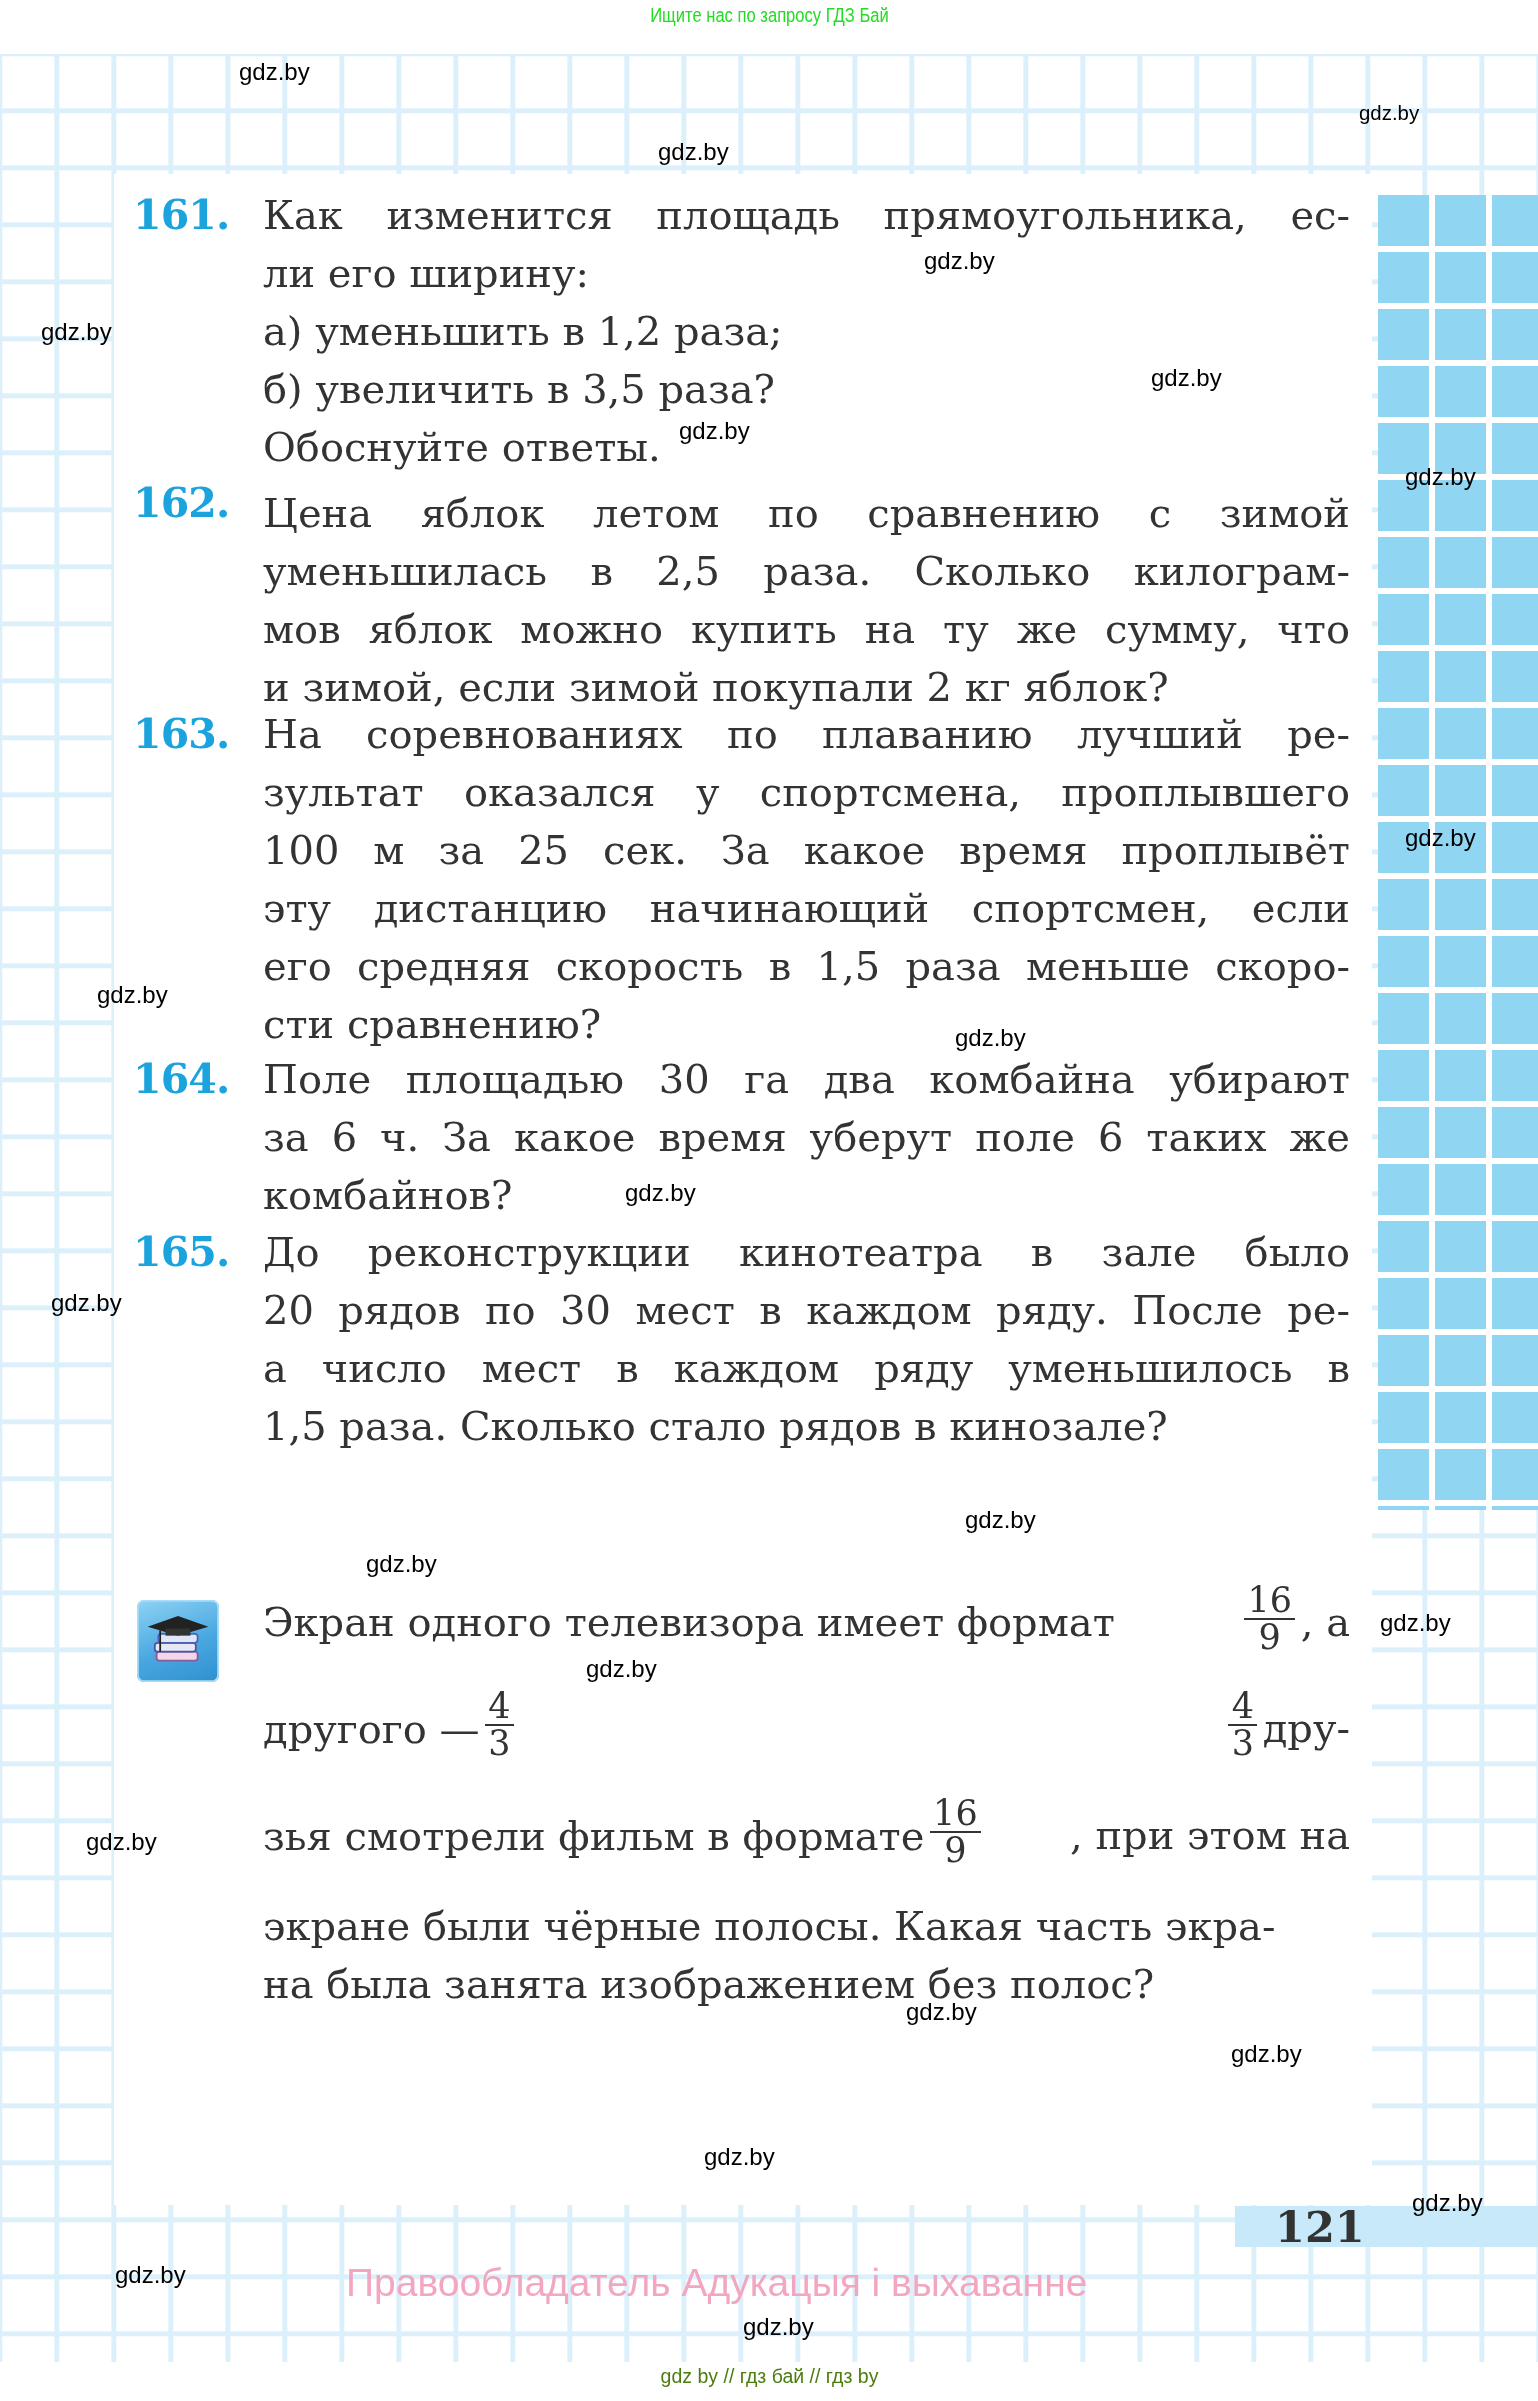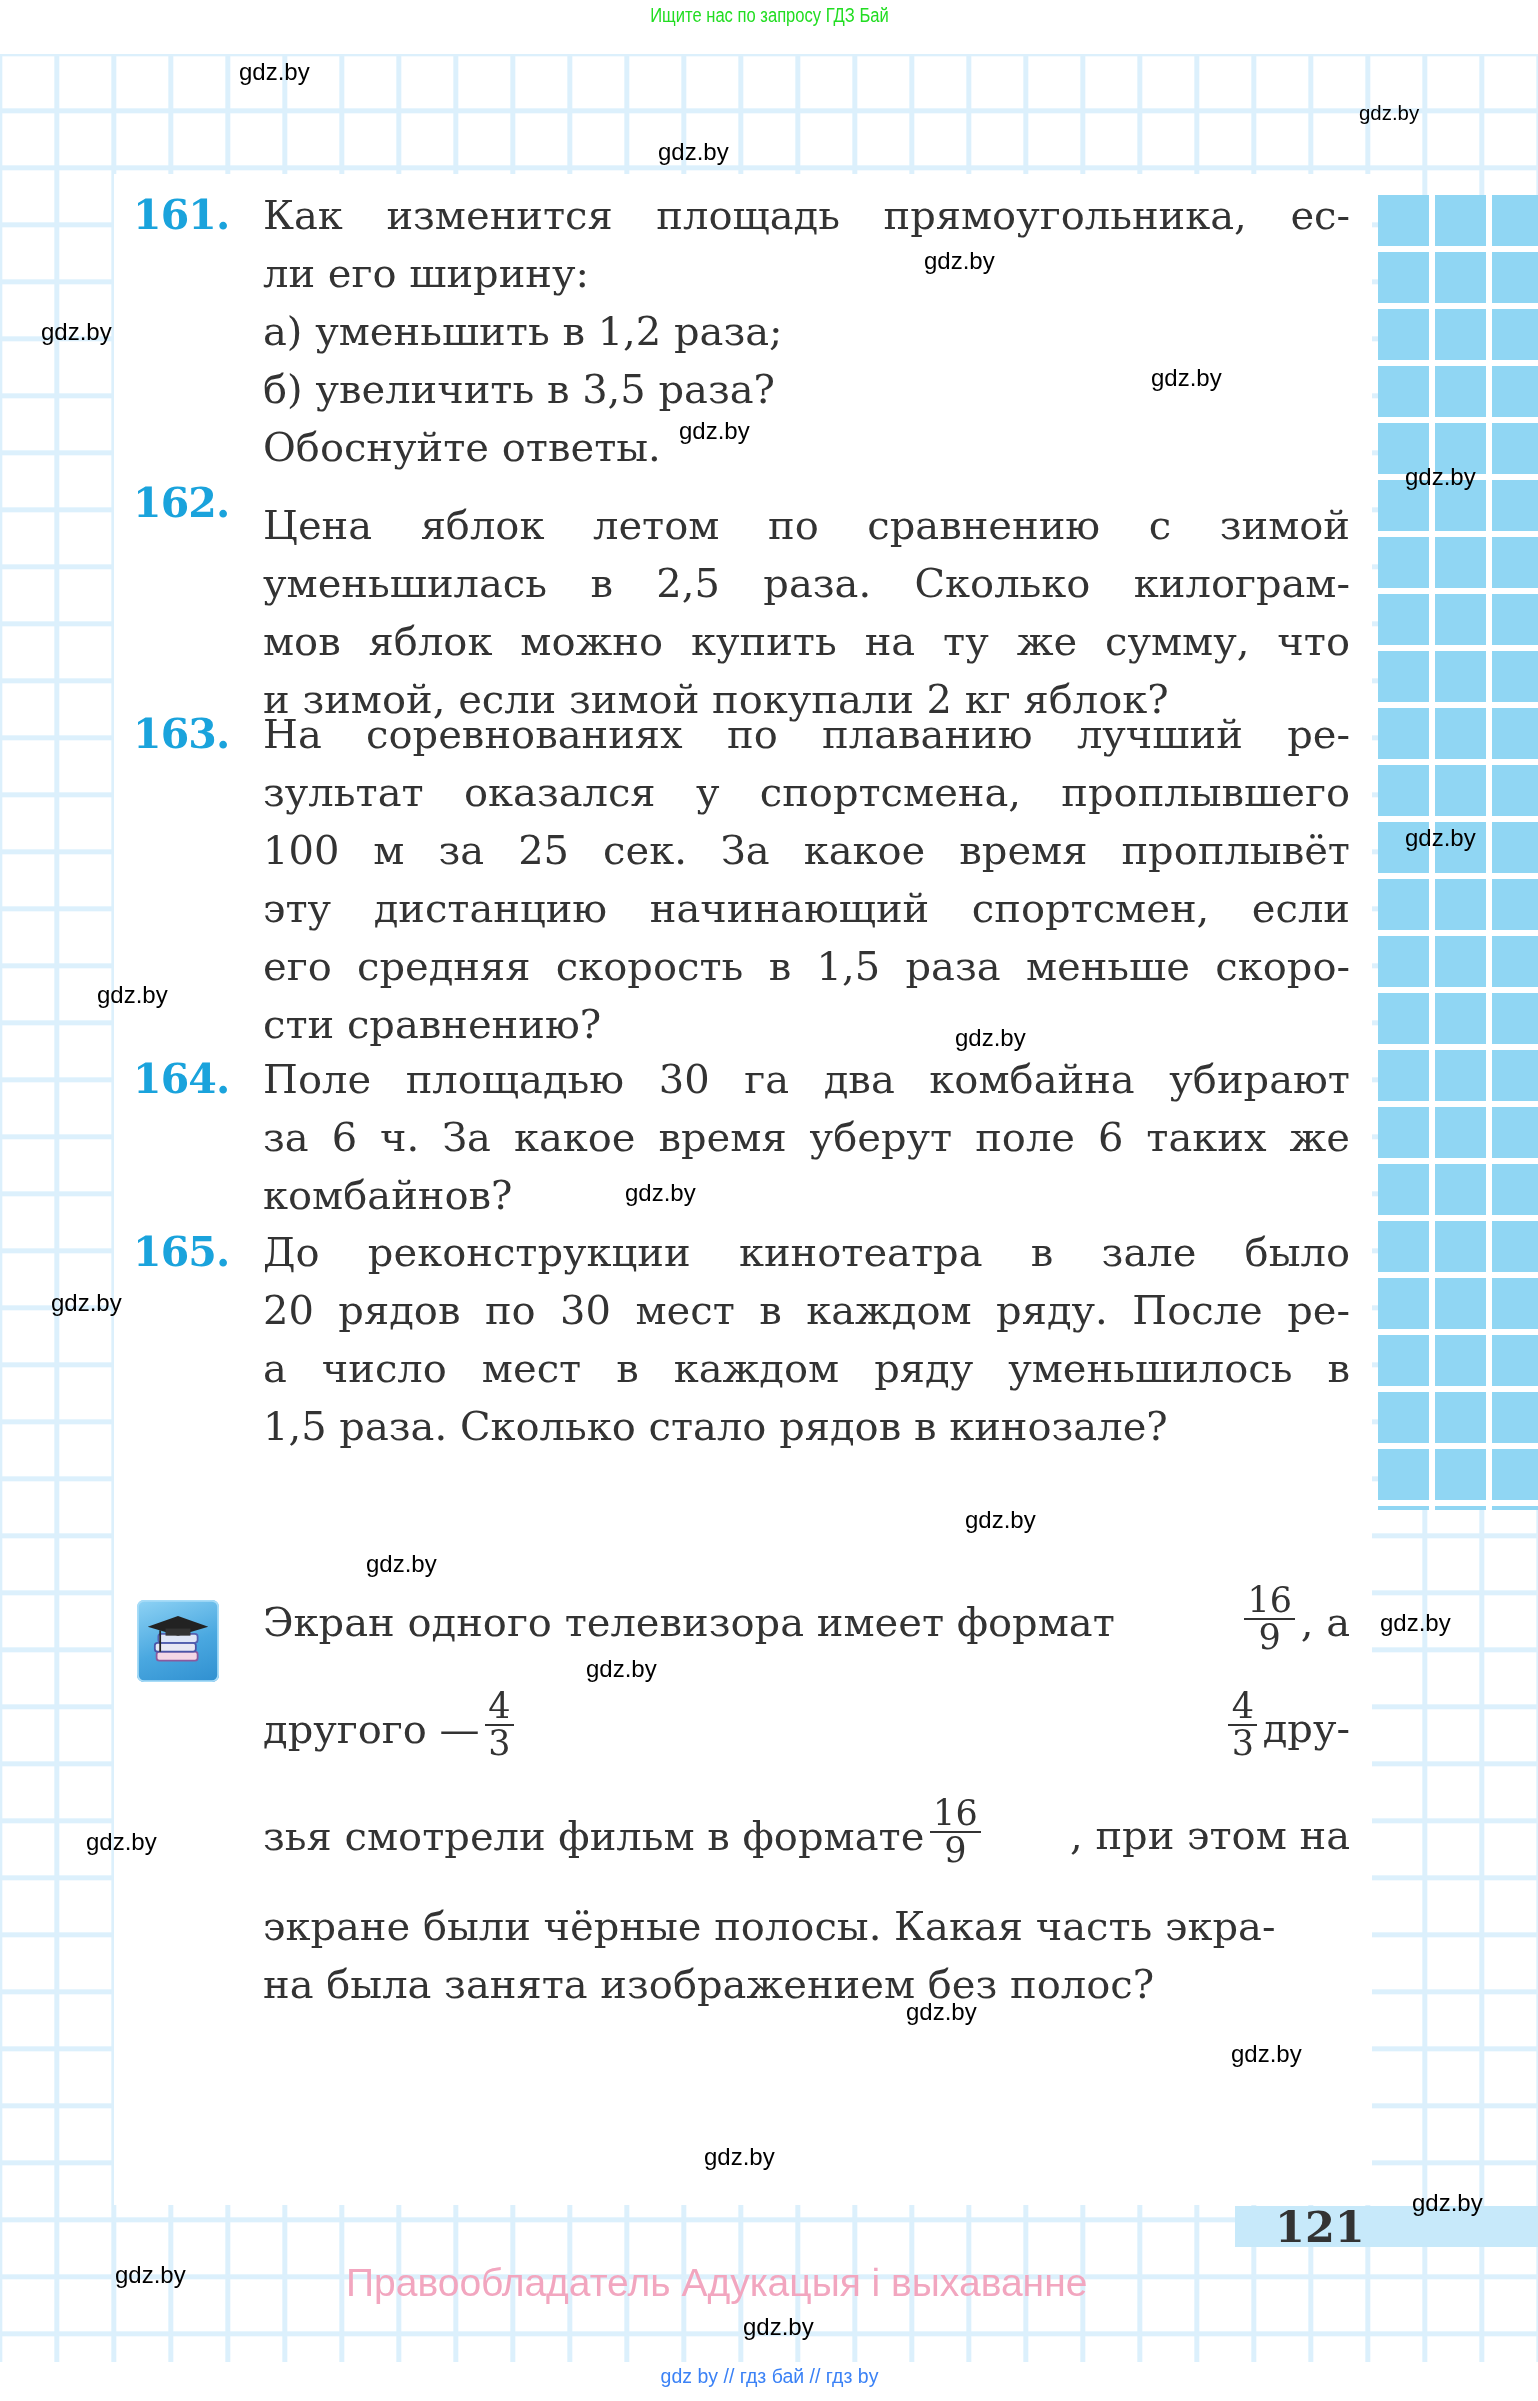--- a/index.html
+++ b/index.html
@@ -88,21 +88,21 @@
     position: absolute; left: 1275px; top: 2202px; font-size: 43px;
     font-weight: bold; color: #333333; font-family: "DejaVu Serif", serif;
     line-height: 50px;
   }
   .copyright {
     position: absolute; left: 346px; top: 2229px; font-family: "Liberation Sans", sans-serif;
     font-size: 39px; color: #f2a6bf; white-space: nowrap; margin-top: 32px;
   }
   .bottom-links {
     position: absolute; top: 2365px; left: 0; width: 1539px; text-align: center;
-    color: #3b82f6; font-family: "Liberation Sans", sans-serif; font-size: 19.5px;
+    color: #4d7c0f; font-family: "Liberation Sans", sans-serif; font-size: 19.5px;
   }
 </style>
 </head>
 <body>
 
 <div class="grid-bg"></div>
 <div class="white-panel"></div>
 <div class="blue-block"></div>
 
 <div class="top-ad">Ищите нас по запросу ГДЗ Бай</div>
@@ -110,21 +110,21 @@
 <div class="problem-num" style="top:186px">161.</div>
 <div class="problem-text" style="top:186px">
   <span class="line">Как изменится площадь прямоугольника, ес-</span>
   <span class="line last">ли его ширину:</span>
   <span class="line last">а) уменьшить в 1,2 раза;</span>
   <span class="line last">б) увеличить в 3,5 раза?</span>
   <span class="line last">Обоснуйте ответы.</span>
 </div>
 
 <div class="problem-num" style="top:474px">162.</div>
-<div class="problem-text" style="top:496px">
+<div class="problem-text" style="top:484px">
   <span class="line">Цена яблок летом по сравнению с зимой</span>
   <span class="line">уменьшилась в 2,5 раза. Сколько килограм-</span>
   <span class="line">мов яблок можно купить на ту же сумму, что</span>
   <span class="line last">и зимой, если зимой покупали 2 кг яблок?</span>
 </div>
 
 <div class="problem-num" style="top:705px">163.</div>
 <div class="problem-text" style="top:705px">
   <span class="line">На соревнованиях по плаванию лучший ре-</span>
   <span class="line">зультат оказался у спортсмена, проплывшего</span>

